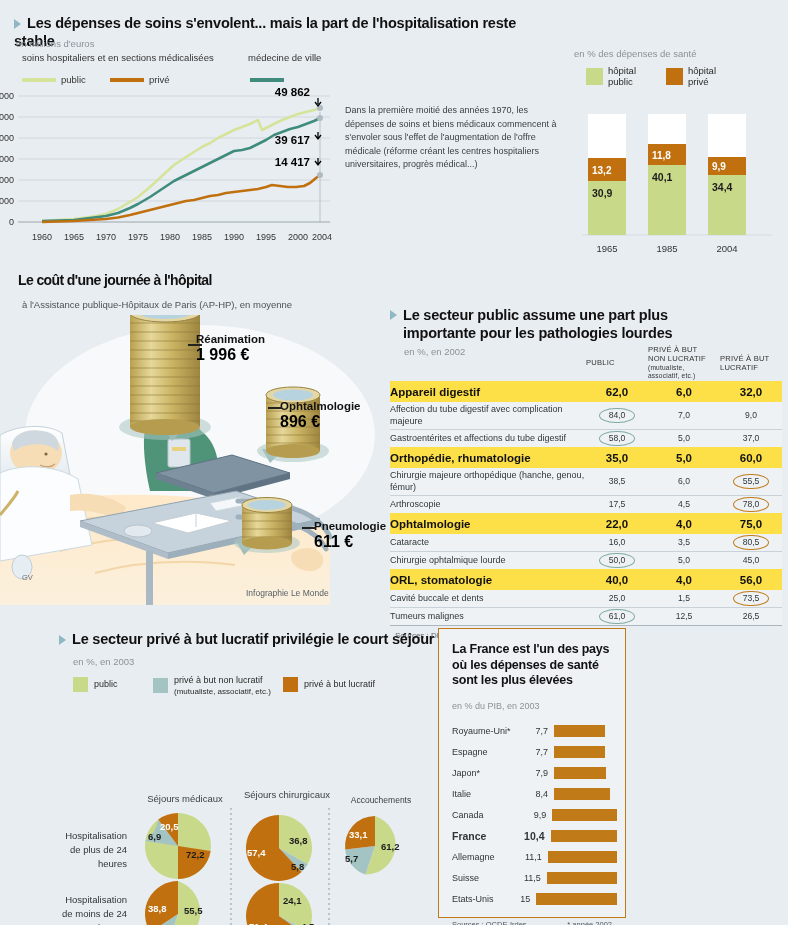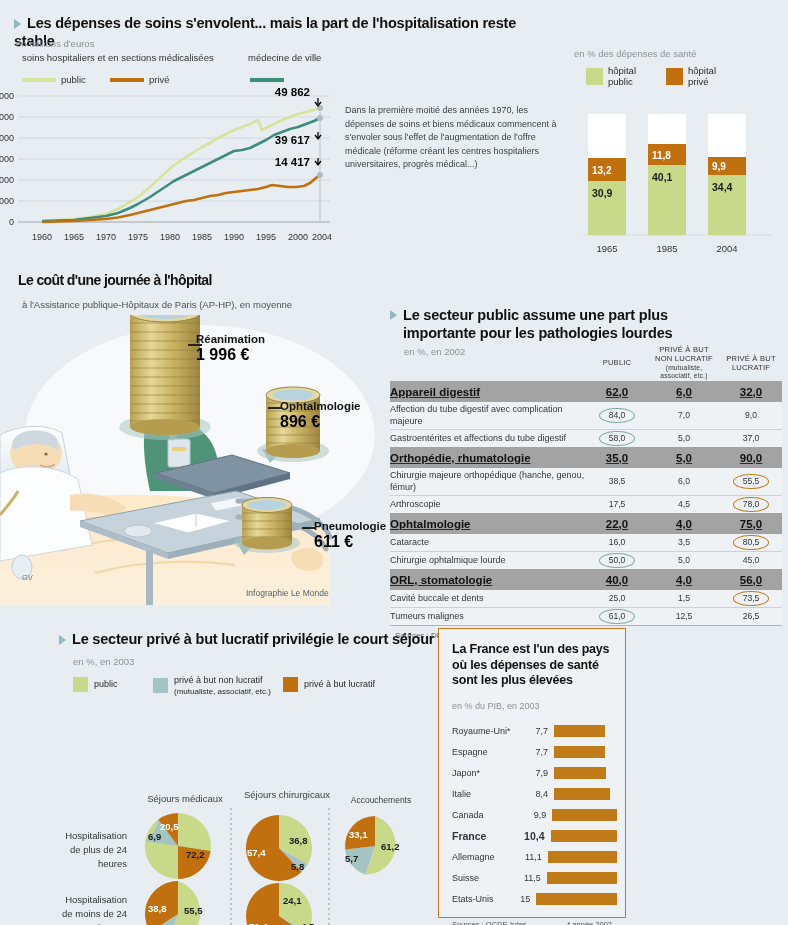--- a/index.html
+++ b/index.html
@@ -40,22 +40,22 @@
   .costlbl{font-size:11.5px;font-weight:bold;color:#111;line-height:1.1;}
   .costval{font-size:16px;font-weight:bold;color:#000;line-height:1.1;}
   .callout-line{position:absolute;height:1.5px;background:#222;}
   #credit{left:246px;top:588px;font-size:8.5px;color:#55616a;}
   #gv{left:22px;top:573px;font-size:7.5px;color:#6b7076;}
 
   
   #tbl{left:390px;top:306px;width:392px;}
   table.pt{border-collapse:collapse;width:392px;font-size:8.6px;}
   table.pt td{padding:0;vertical-align:middle;}
-  .hdr td{font-size:7.6px;color:#333;text-align:center;vertical-align:bottom;padding-bottom:4px;line-height:1.15;letter-spacing:.2px;}
-  tr.grp{background:#a3a3a3;text-decoration:underline;}
+  .hdr td{font-size:7.6px;color:#333;text-align:left;vertical-align:bottom;padding-bottom:4px;line-height:1.15;letter-spacing:.2px;}
+  tr.grp{background:#fde047;}
   tr.grp td{font-size:11.5px;font-weight:bold;color:#111;height:21px;}
   tr.grp td.num{text-align:center;font-size:11.5px;}
   tr.det{background:#eef2f5;}
   tr.det td{font-size:9px;color:#30363a;height:17px;line-height:1.25;}
   tr.det td.num{text-align:center;font-size:8.6px;color:#30363a;}
   tr.det.tall td{height:27px;}
   td.lbl{padding-left:5px;}
   .sep{height:1px;background:#c9d2d8;}
   .circ-t{display:inline-block;padding:1px 9px;border:1.6px solid #7fa9a5;border-radius:50%/55%;}
   .circ-o{display:inline-block;padding:1px 9px;border:1.8px solid #c07a17;border-radius:50%/55%;}
@@ -379,21 +379,21 @@
         <td class="lbl">Gastroentérites et affections du tube digestif</td>
         <td class="num"><span class="circ-t">58,0</span></td>
         <td class="num">5,0</td>
         <td class="num">37,0</td>
       </tr>
 
       <tr class="grp">
         <td class="lbl">Orthopédie, rhumatologie</td>
         <td class="num">35,0</td>
         <td class="num">5,0</td>
-        <td class="num">90,0</td>
+        <td class="num">60,0</td>
       </tr>
       <tr class="det tall">
         <td class="lbl">Chirurgie majeure orthopédique (hanche, genou, fémur)</td>
         <td class="num">38,5</td>
         <td class="num">6,0</td>
         <td class="num"><span class="circ-o">55,5</span></td>
       </tr>
       <tr>
             <td colspan="4" class="sep"></td>
           </tr>

